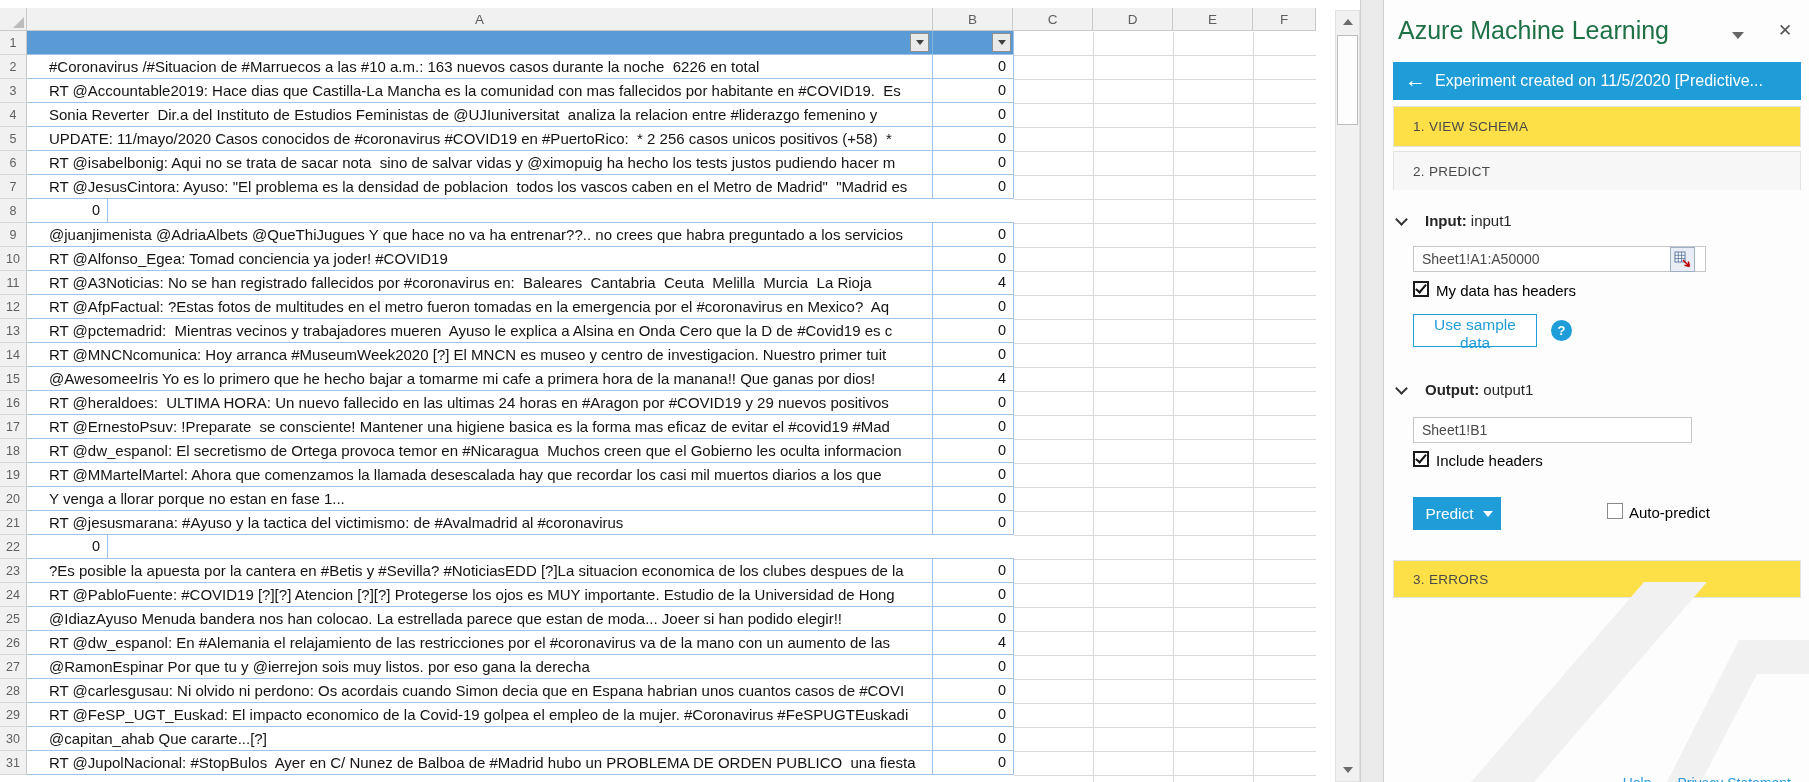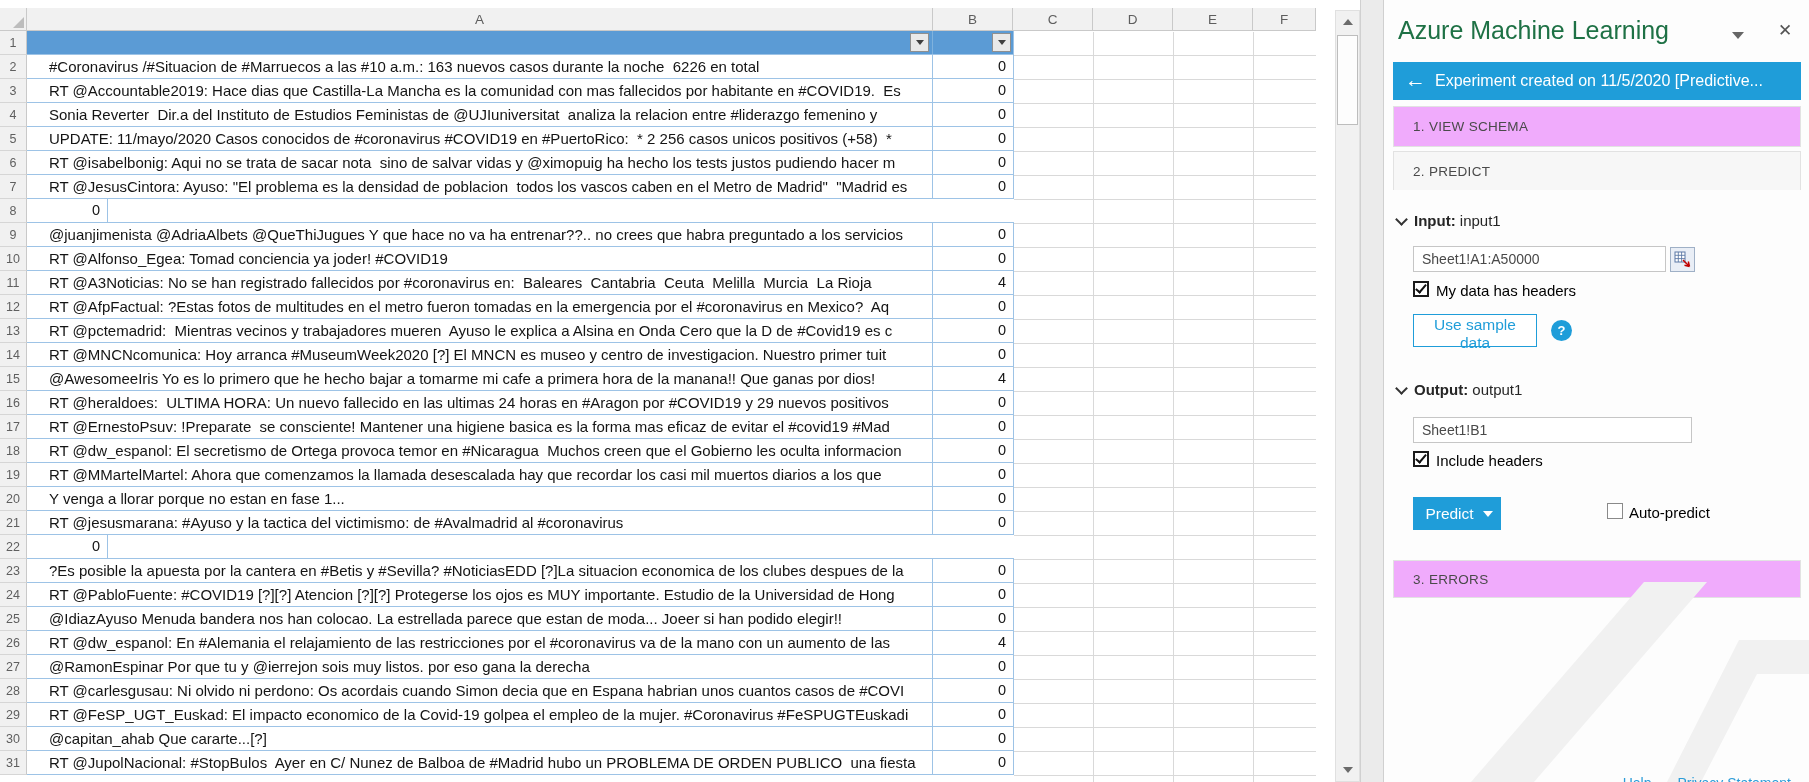--- a/index.html
+++ b/index.html
@@ -58,26 +58,26 @@
   
   .panel{position:absolute;left:1384px;top:0;width:425px;height:782px;background:#fdfdfd;overflow:hidden;}
   .p-title{position:absolute;left:14px;top:16px;font-size:25px;color:#1e7145;}
   .p-caret{position:absolute;left:348px;top:32px;width:0;height:0;
     border-left:6px solid transparent;border-right:6px solid transparent;border-top:7px solid #666;}
   .p-close{position:absolute;left:394px;top:20px;font-size:17px;color:#555;cursor:default;}
   .bluebar{position:absolute;left:9px;top:62px;width:408px;height:38px;background:#1f9dd9;
     color:#fff;display:flex;align-items:center;overflow:hidden;}
   .bluebar .barrow{font-size:21px;margin:0 9px 2px 12px;}
   .bluebar .btext{font-size:16px;white-space:nowrap;}
-  .secbar{position:absolute;left:9px;width:408px;background:#f0abfc;border:1px solid #e2e2e2;
+  .secbar{position:absolute;left:9px;width:408px;background:#fde047;border:1px solid #e2e2e2;
     color:#4a4a4a;font-size:13.5px;letter-spacing:.3px;display:flex;align-items:center;padding-left:19px;}
   .chev{display:inline-block;width:9px;height:9px;border-right:2px solid #333;border-bottom:2px solid #333;
     transform:rotate(45deg);}
   .iolabel{position:absolute;font-size:15px;color:#262626;}
-  .iolabel b{font-weight:bold;}
+  .iolabel b{font-weight:bold;margin-left:11px;}
   .tbox{position:absolute;height:26px;border:1px solid #c6c6c6;background:#fff;font-size:14px;
     color:#494949;padding:0 8px;font-family:"Liberation Sans","DejaVu Sans",sans-serif;}
   .pickerbtn{position:absolute;width:25px;height:25px;background:#e9eef6;border:1px solid #9fb0c6;
     display:flex;align-items:center;justify-content:center;padding:0;}
   .cb{position:absolute;width:16px;height:16px;border:2px solid #1a1a1a;background:#fff;}
   .cb .tick{position:absolute;left:3px;top:-1px;width:6px;height:11px;
     border-right:2px solid #111;border-bottom:2px solid #111;transform:rotate(40deg);}
   .cb.light{border:1px solid #8a8a8a;}
   .cblabel{position:absolute;font-size:15px;color:#000000;}
   .samplebtn{position:absolute;left:29px;top:314px;width:124px;height:33px;background:#fff;
@@ -310,21 +310,21 @@
   </div>
 
   <div class="secbar" style="top:151px;height:39px;border-bottom:none;background:#f7f7f7;">
     <span>2. PREDICT</span>
   </div>
 
   <span class="chev" style="position:absolute;left:13px;top:215px;"></span>
   <div class="iolabel" style="left:30px;top:212px;">
     <b>Input:</b>&nbsp;<span>input1</span>
   </div>
-  <input class="tbox" style="left: 29px; top: 246px; width: 253px;" value="Sheet1!A1:A50000">
+  <input class="tbox" style="left: 29px; top: 246px; width: 293px;" value="Sheet1!A1:A50000">
   <button class="pickerbtn" style="left:286px;top:247px;">
     <svg width="17" height="17" viewBox="0 0 17 17">
       <rect x="1" y="1" width="10" height="10" fill="#ffffff" stroke="#5c79a6" stroke-width="1"></rect>
       <line x1="1" y1="4.3" x2="11" y2="4.3" stroke="#5c79a6" stroke-width="0.9"></line>
       <line x1="1" y1="7.6" x2="11" y2="7.6" stroke="#5c79a6" stroke-width="0.9"></line>
       <line x1="4.3" y1="1" x2="4.3" y2="11" stroke="#5c79a6" stroke-width="0.9"></line>
       <line x1="7.6" y1="1" x2="7.6" y2="11" stroke="#5c79a6" stroke-width="0.9"></line>
       <path d="M15.5 15.5 L9 9 M15.5 15.5 l-5 -1.2 M15.5 15.5 l-1.2 -5" stroke="#c00000" stroke-width="1.5" fill="none"></path>
     </svg>
   </button>

